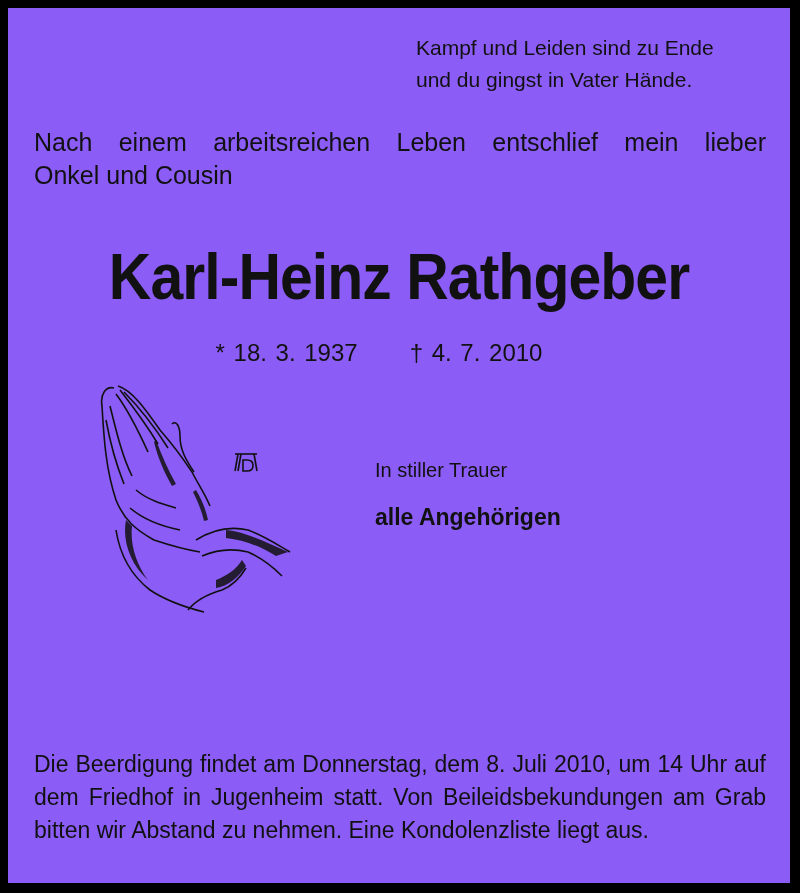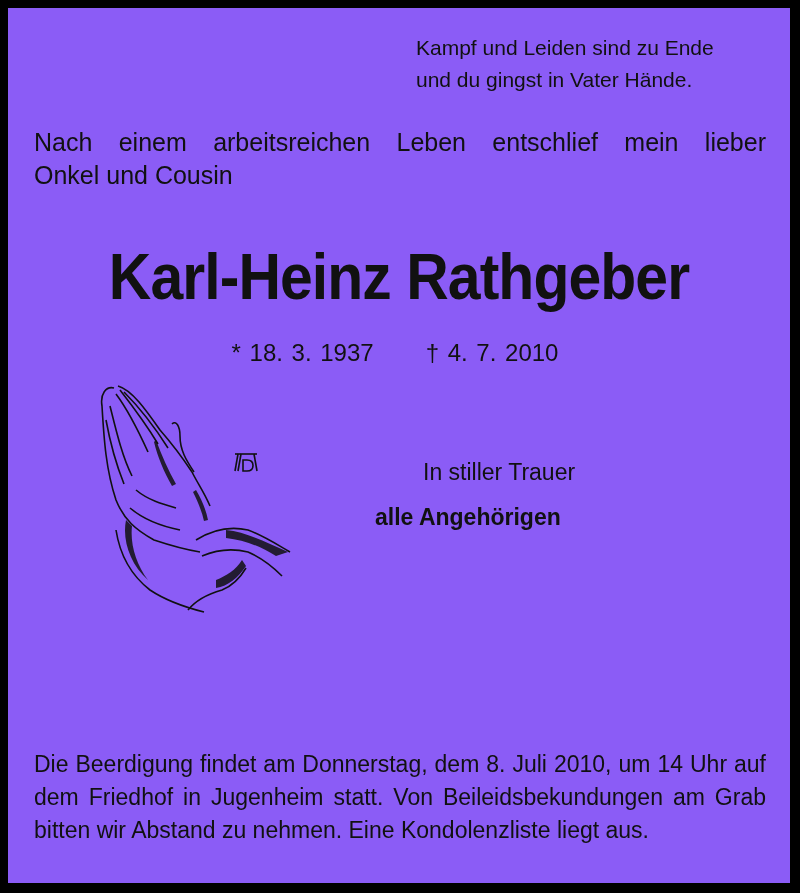--- a/index.html
+++ b/index.html
@@ -3,26 +3,26 @@
 <meta charset="utf-8">
 <style>
   html, body { margin:0; padding:0; background:#000; }
   body { width:800px; height:893px; position:relative; overflow:hidden; font-family:"Liberation Sans", sans-serif; color:#111; }
   .card { position:absolute; left:8px; top:8px; width:782px; height:875px; background:#8b5cf6; }
   .abs { position:absolute; white-space:nowrap; }
   .verse { left:408px; top:24px; font-size:21px; line-height:32px; }
   .intro { left:26px; top:102px; width:732px; font-size:25px; line-height:33px; white-space:normal;margin-top:16px; }
   .intro .just { text-align:justify; text-align-last:justify; }
   .name { left:0; width:782px; top:232px; text-align:center; font-size:64px; font-weight:bold; letter-spacing:-1px; transform:scaleX(0.92); transform-origin:center; }
-  .dates { left:16px; width:742px; top:331px; text-align:center; font-size:24px; word-spacing:2px; }
+  .dates { left:0; width:742px; top:331px; text-align:center; font-size:24px; word-spacing:2px; }
   .dates span { display:inline-block; }
   .dates .gap { width:52px; }
   .hands { left:68px; top:372px; width:230px; height:240px; }
   .mono { left:225px; top:443px; }
-  .mourn { left:367px; top:451px; font-size:23px;margin-left:48px; }
+  .mourn { left:367px; top:451px; font-size:20px; }
   .fam { left:367px; top:493px; font-size:23px; font-weight:bold; line-height:33px; }
   .addr { left:26px; top:677px; font-size:23px; }
   .funeral { left:26px; top:720px; width:732px; font-size:23px; line-height:33px; white-space:normal; text-align:justify;margin-top:20px; }
 </style>
 </head>
 <body>
 
 <div class="card">
 
   <div class="abs verse">

